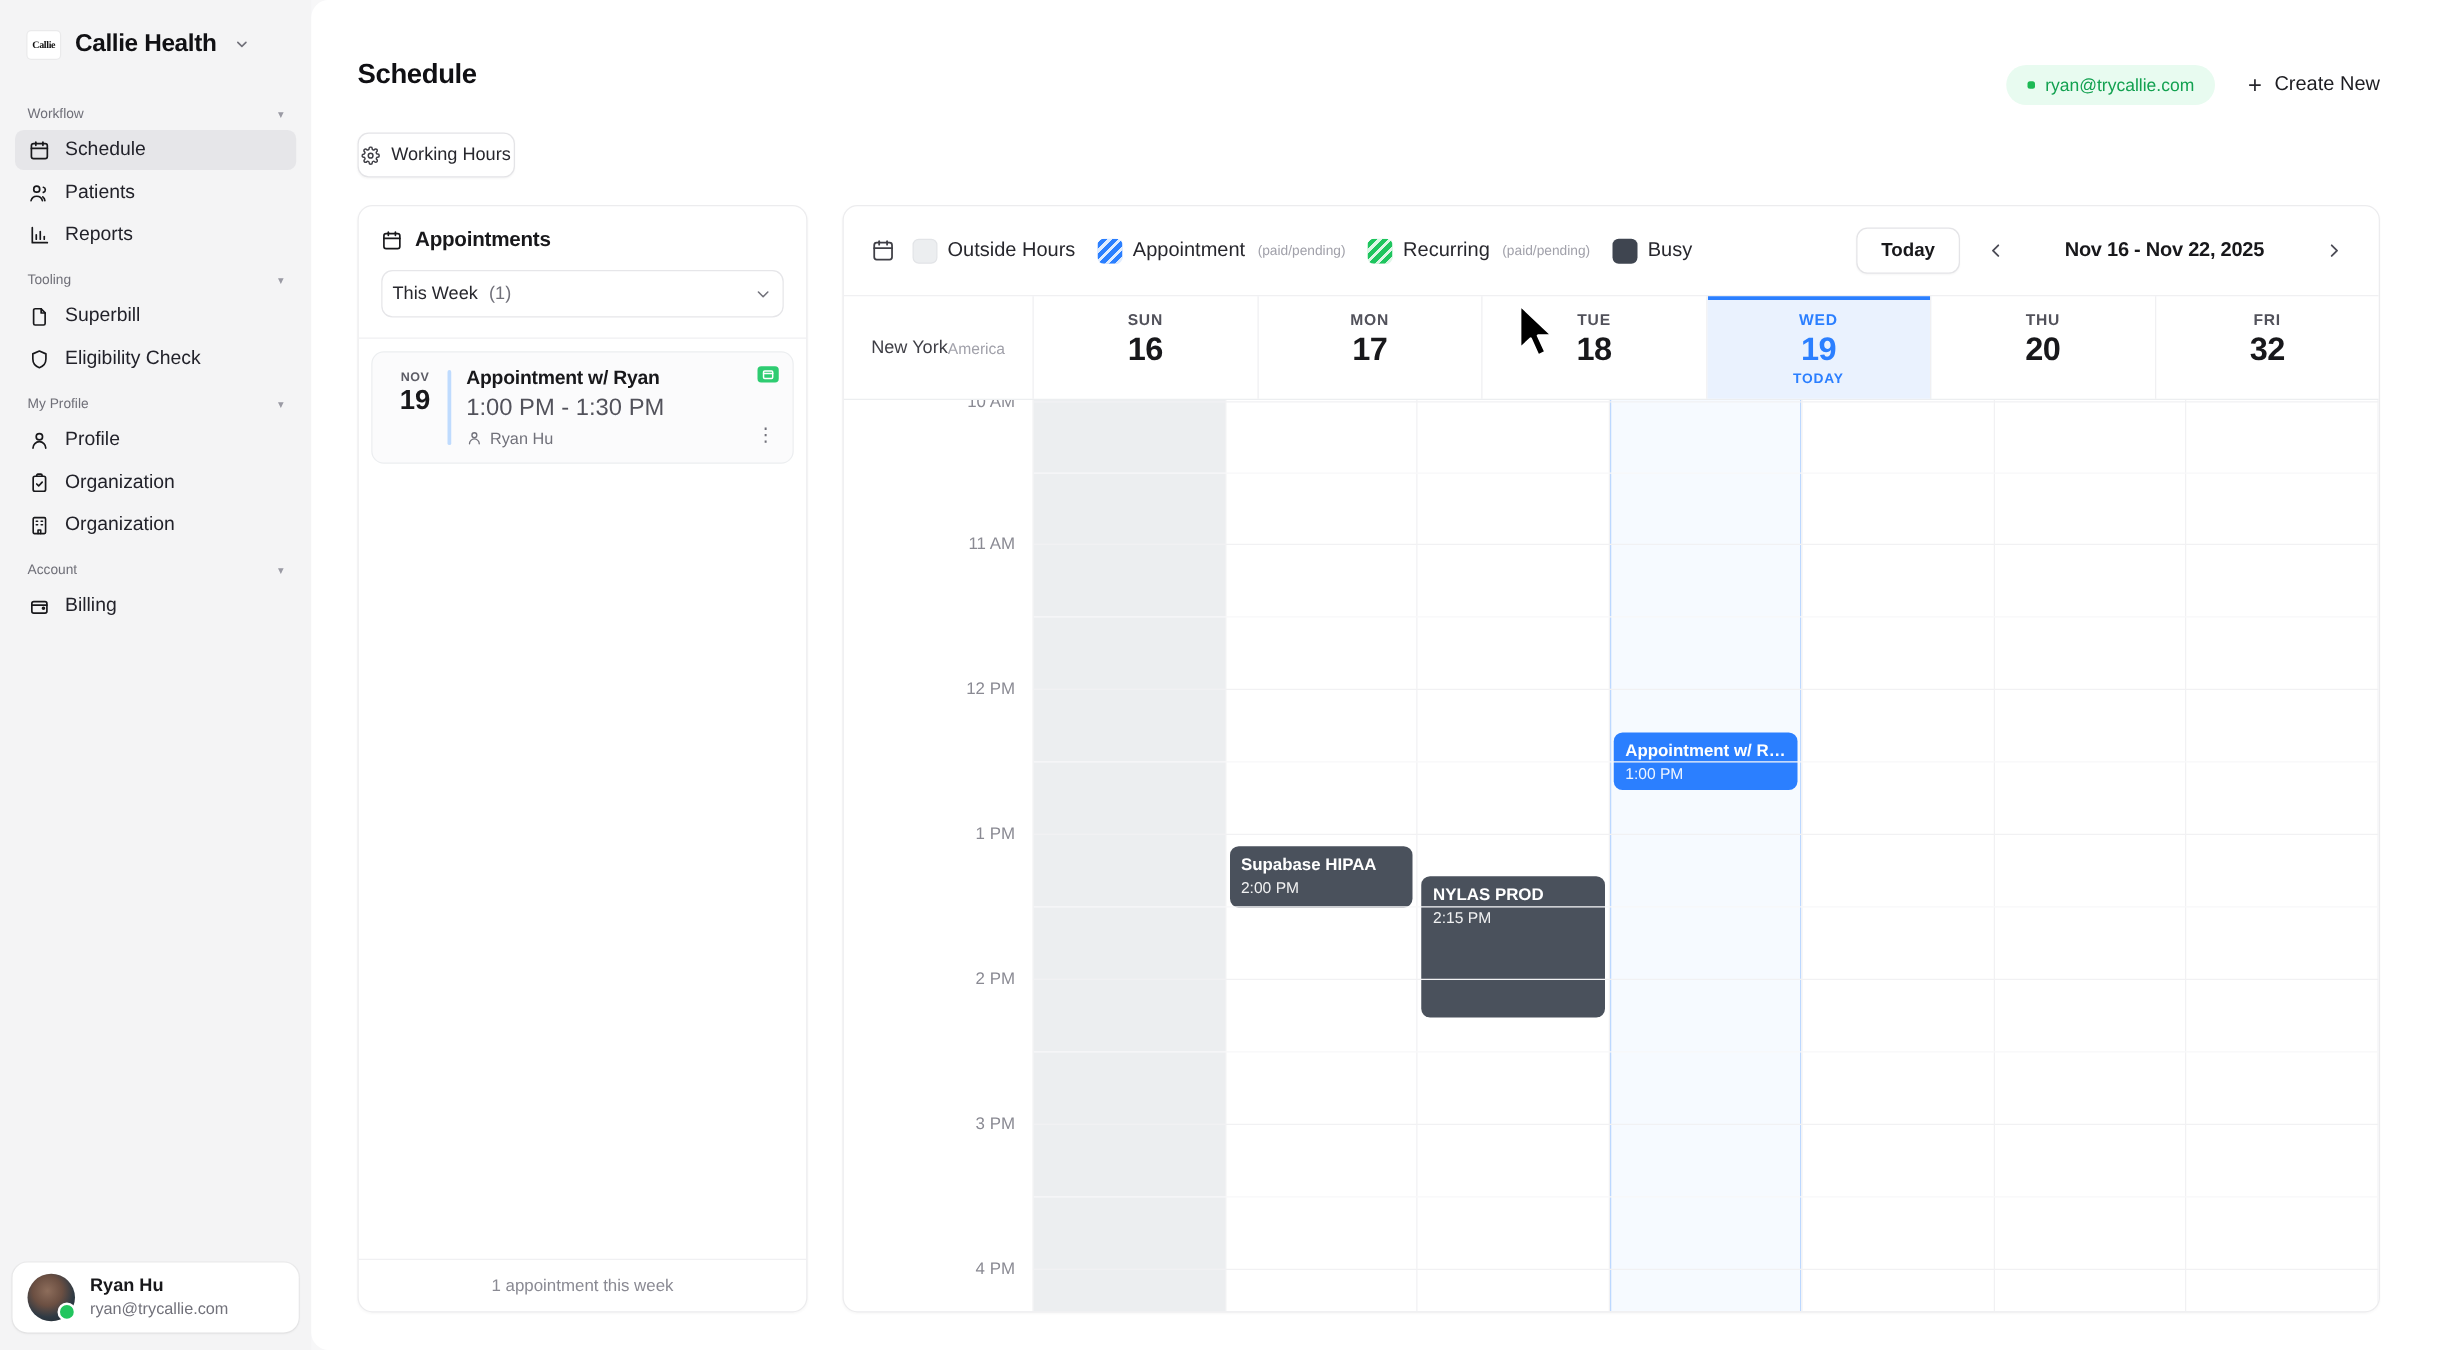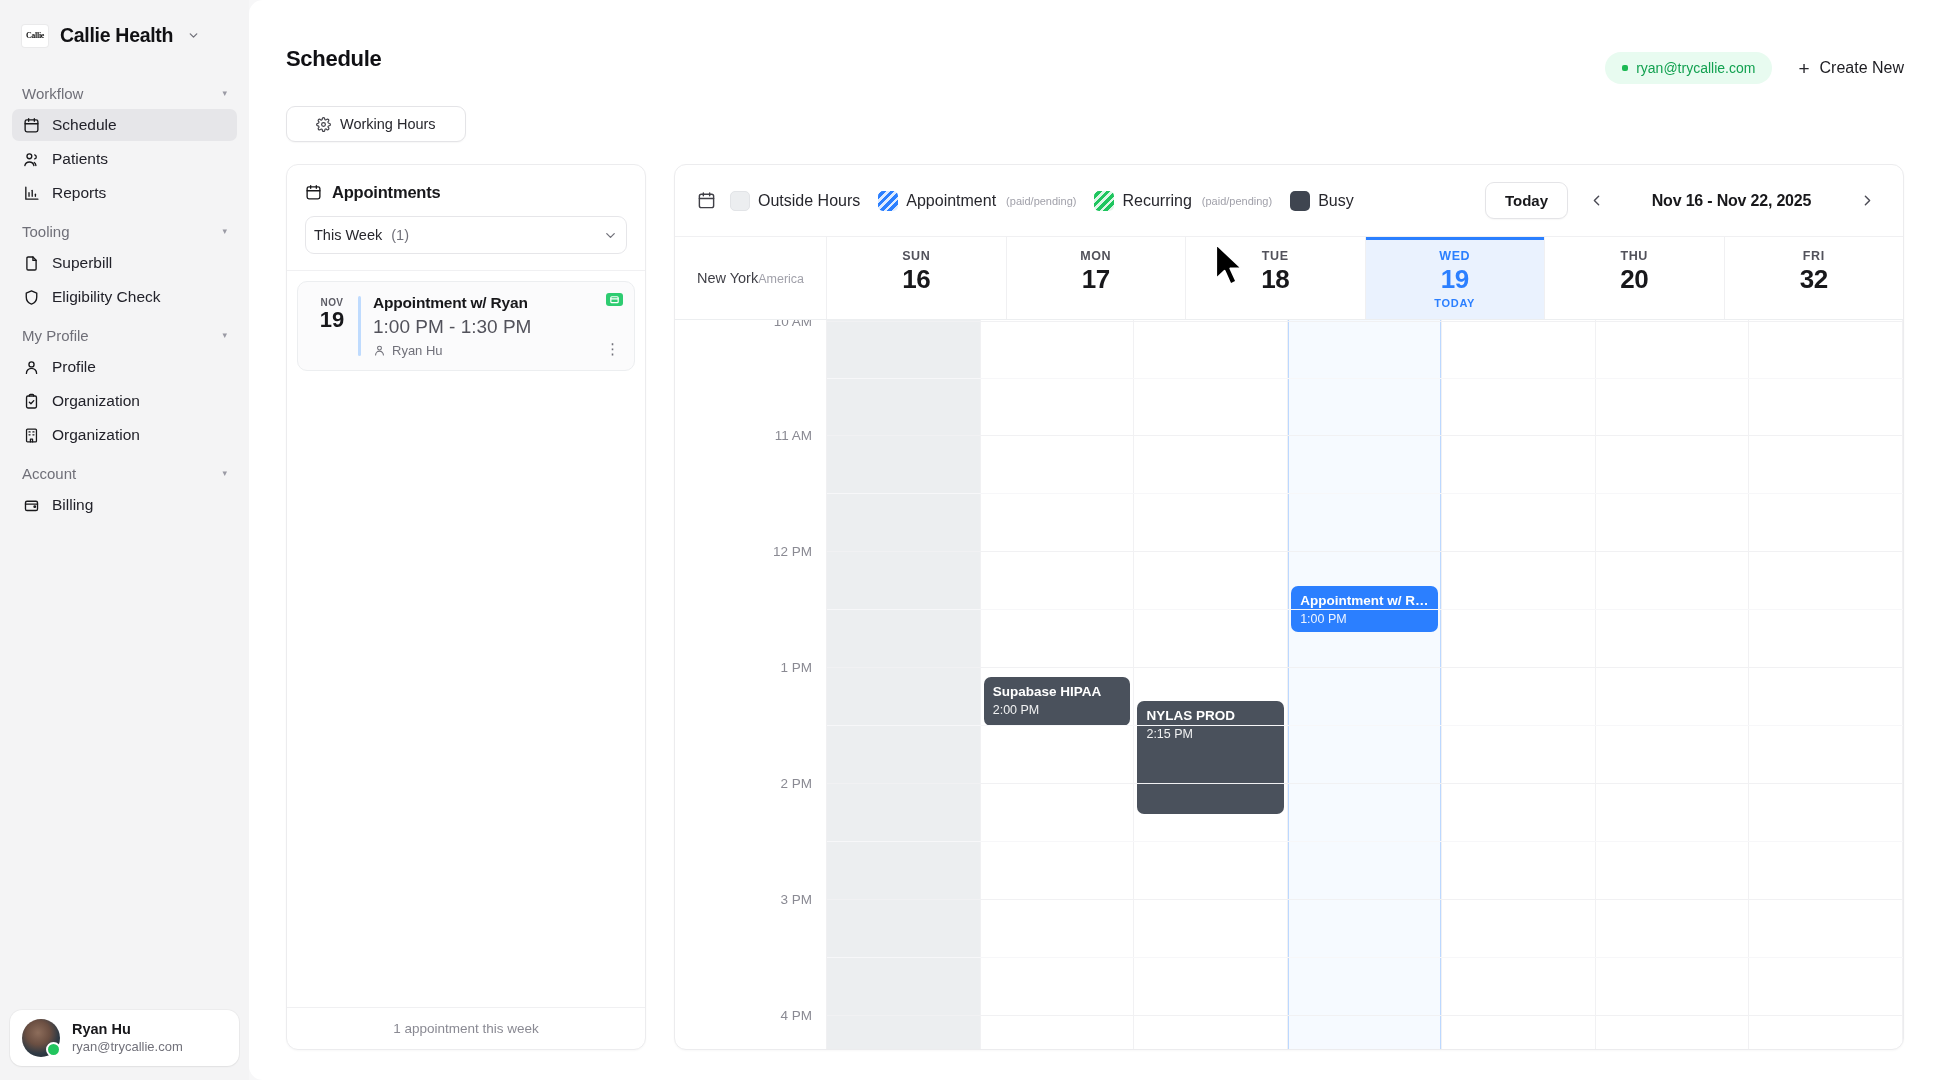--- a/index.html
+++ b/index.html
@@ -34,21 +34,21 @@
     box-shadow: 0 0 0 1px rgba(0,0,0,0.04);
   }
   .brand-name { font-size: 19.5px; font-weight: 700; color: #111114; letter-spacing: -0.3px; }
   .brand-chev { color: #71717a; font-size: 13px; margin-left: 2px; display:flex; align-items:center;}
 
   .nav { padding: 6px 12px 0 12px; flex: 1 1 auto; overflow: hidden; }
   .nav-group-head {
     display: flex; align-items: center; justify-content: space-between;
     padding: 12px 10px 7px 10px;
   }
-  .nav-group-title { font-size: 15px; color: #6f6f78; font-weight: 400; }
+  .nav-group-title { font-size: 11px; color: #6f6f78; font-weight: 400; }
   .nav-group-chev { color: #9a9aa4; font-size: 9px; line-height: 1; }
   .nav-item {
     display: flex; align-items: center; gap: 12px;
     height: 32px; padding: 0 10px;
     border-radius: 7px;
     color: #22222a; font-size: 15.5px;
     cursor: pointer;
     margin-bottom: 2px;
   }
   .nav-item.active { background: #e6e6e9; }
@@ -100,21 +100,21 @@
   .create-new {
     display: flex; align-items: center; gap: 10px;
     font-size: 16px; color: #1d1d22; cursor: pointer;
   }
   .create-plus { font-size: 19px; font-weight: 400; line-height: 1; color: #27272d; }
 
   .workhours-row { padding: 22px 0 0 37px; }
   .workhours-btn {
     display: inline-flex; align-items: center; gap: 9px;
     border: 1px solid #e4e4e7; background: #fff;
-    border-radius: 9px; height: 36px; padding: 0 29px;
+    border-radius: 9px; height: 36px; padding: 0 2px;
     font-size: 14.5px; color: #27272d; cursor: pointer;
     box-shadow: 0 1px 1.5px rgba(0,0,0,0.035);
   }
 
   .content {
     flex: 1 1 auto; display: flex; gap: 28px;
     padding: 22px 48px 30px 37px;
     min-height: 0;
   }
 

